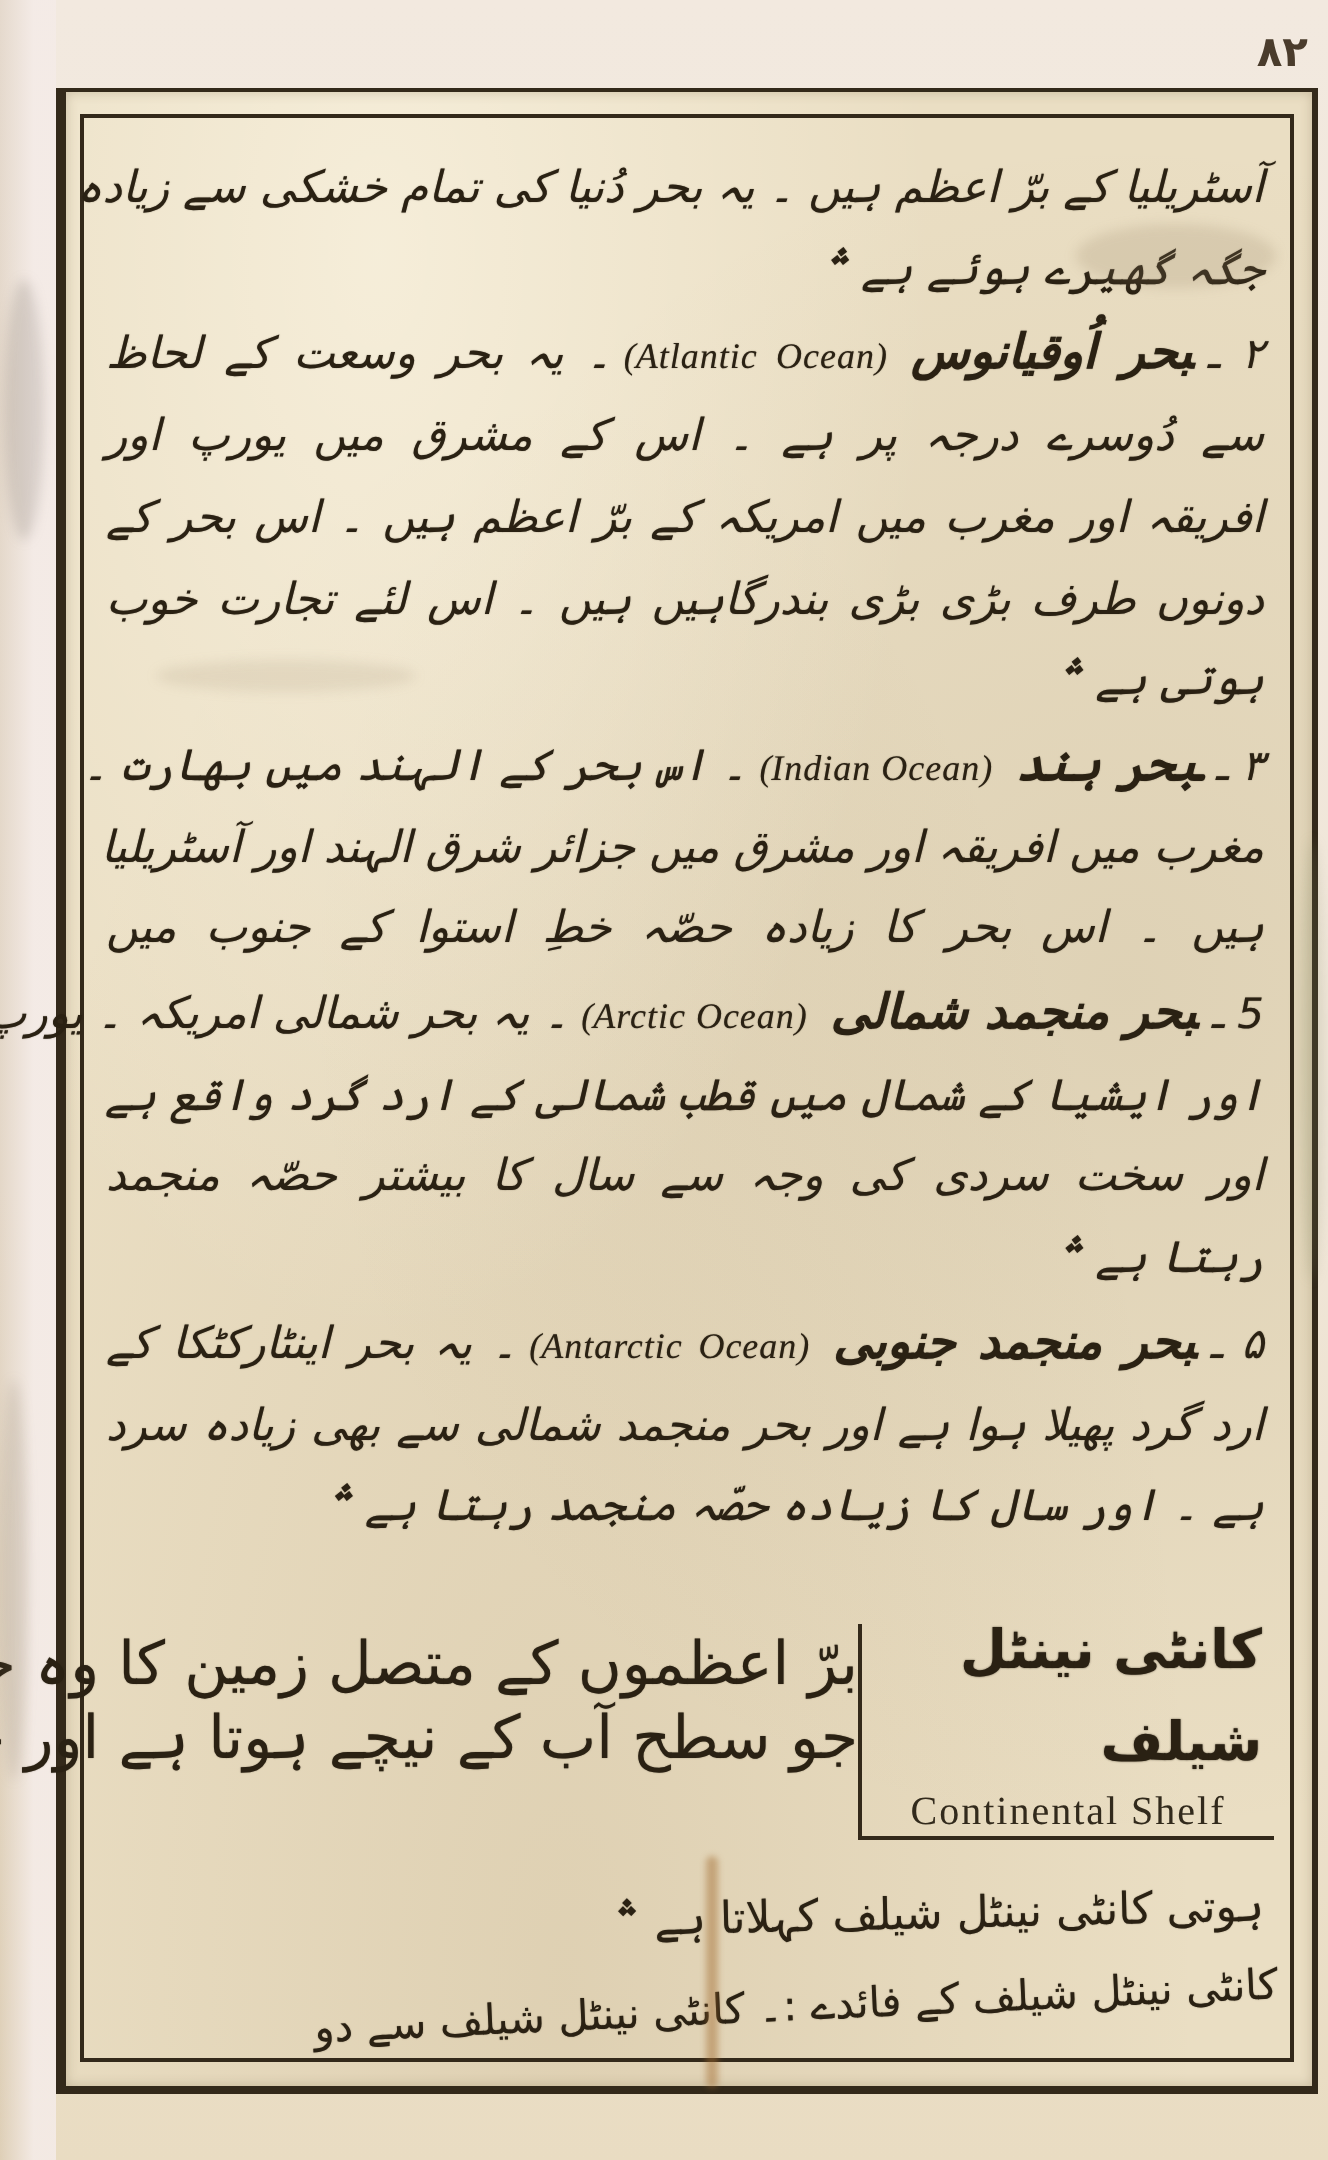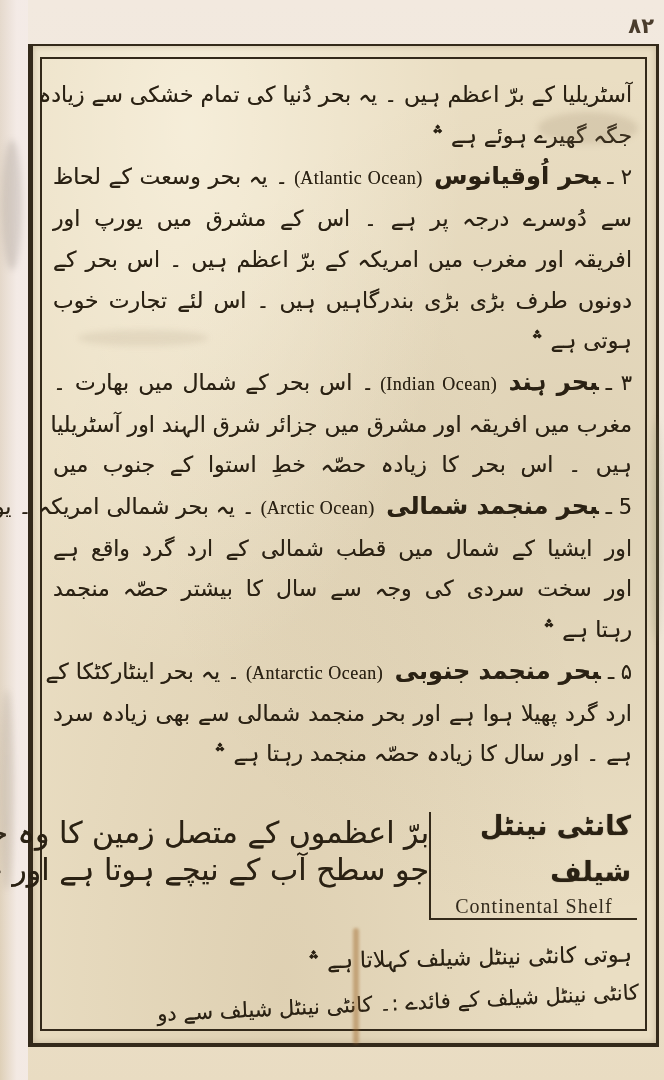--- a/index.html
+++ b/index.html
@@ -55,20 +55,21 @@
   }
   .line{
     direction:rtl;
     font-size:22px;
     line-height:40.7px;
     white-space:nowrap;
     text-align:right;
     text-align-last:justify;
     color:var(--ink);
     text-shadow:0 0 .6px rgba(42,33,19,.55);
+    font-style:italic;
   }
   .line.short{text-align-last:auto;}
   .seg-marker{font-size:21px;margin-inline-end:7px;}
   .seg-head{font-weight:bold;font-size:24px;margin-inline-end:6px;}
   .seg-eng{
     direction:ltr;unicode-bidi:isolate;
     font-family:"Liberation Serif",serif;
     font-size:18px;letter-spacing:.5px;margin:0 6px;
   }
   .seg-rest{}
@@ -145,21 +146,21 @@
   <div class="page-area">
 
     <div class="body-text">
         <div class="line">آسٹریلیا کے برّ اعظم ہیں ۔ یہ بحر دُنیا کی تمام خشکی سے زیادہ</div>
         <div class="line short">جگہ گھیرے ہوئے ہے ؞</div>
         <div class="line section"><span class="seg-marker">۲ ـ</span><span class="seg-head">بحر اُوقیانوس</span><span class="seg-eng">(Atlantic Ocean)</span><span class="seg-rest">۔ یہ بحر وسعت کے لحاظ</span></div>
         <div class="line">سے دُوسرے درجہ پر ہے ۔ اس کے مشرق میں یورپ اور</div>
         <div class="line">افریقہ اور مغرب میں امریکہ کے برّ اعظم ہیں ۔ اس بحر کے</div>
         <div class="line">دونوں طرف بڑی بڑی بندرگاہیں ہیں ۔ اس لئے تجارت خوب</div>
         <div class="line short">ہوتی ہے ؞</div>
-        <div class="line section"><span class="seg-marker">۳ ـ</span><span class="seg-head">بحر ہند</span><span class="seg-eng">(Indian Ocean)</span><span class="seg-rest">۔ اس بحر کے شمال میں بھارت ۔</span></div>
+        <div class="line section"><span class="seg-marker">۳ ـ</span><span class="seg-head">بحر ہند</span><span class="seg-eng">(Indian Ocean)</span><span class="seg-rest">۔ اس بحر کے الہند میں بھارت ۔</span></div>
         <div class="line">مغرب میں افریقہ اور مشرق میں جزائر شرق الہند اور آسٹریلیا</div>
         <div class="line">ہیں ۔ اس بحر کا زیادہ حصّہ خطِ استوا کے جنوب میں</div>
         <div class="line section"><span class="seg-marker">5 ـ</span><span class="seg-head">بحر منجمد شمالی</span><span class="seg-eng">(Arctic Ocean)</span><span class="seg-rest">۔ یہ بحر شمالی امریکہ ۔ یورپ</span></div>
         <div class="line">اور ایشیا کے شمال میں قطب شمالی کے ارد گرد واقع ہے</div>
         <div class="line">اور سخت سردی کی وجہ سے سال کا بیشتر حصّہ منجمد</div>
         <div class="line short">رہتا ہے ؞</div>
         <div class="line section"><span class="seg-marker">۵ ـ</span><span class="seg-head">بحر منجمد جنوبی</span><span class="seg-eng">(Antarctic Ocean)</span><span class="seg-rest">۔ یہ بحر اینٹارکٹکا کے</span></div>
         <div class="line">ارد گرد پھیلا ہوا ہے اور بحر منجمد شمالی سے بھی زیادہ سرد</div>
         <div class="line short">ہے ۔ اور سال کا زیادہ حصّہ منجمد رہتا ہے ؞</div>
       </div>

